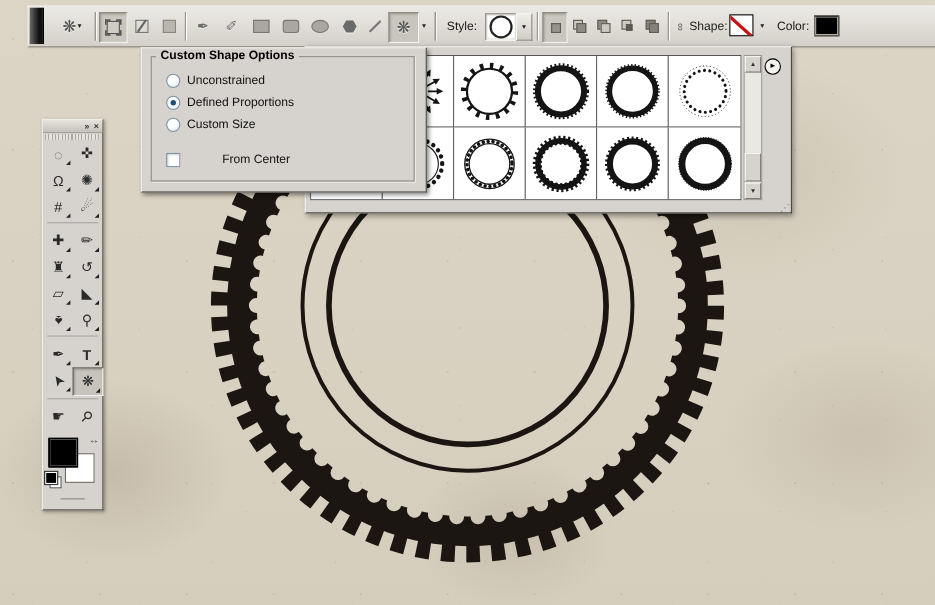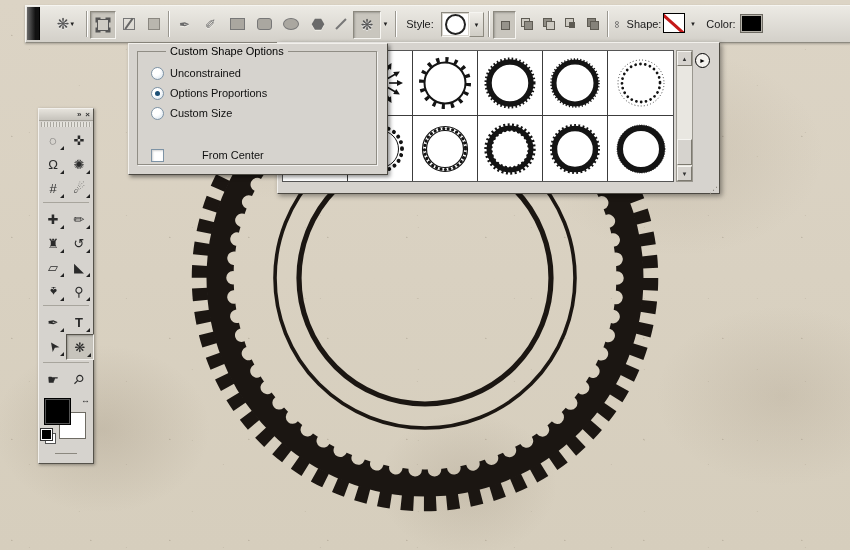--- a/index.html
+++ b/index.html
@@ -100,21 +100,21 @@
   .flyout{position:absolute;left:417px;top:10px;width:13px;height:13px;border:1.5px solid #000;border-radius:50%;background:#f4f2ee;
     display:flex;align-items:center;justify-content:center;font-size:7px;color:#000;cursor:pointer;}
   .pgrip{position:absolute;right:1px;bottom:-2px;font-size:9px;color:#8b887f;}
 
   
   .cso{position:absolute;left:128px;top:43px;width:258px;height:130px;z-index:8;
     background:#d6d3ce;border:1px solid;border-color:#f2f0ec #4c4942 #4c4942 #f2f0ec;
     box-shadow:2px 2px 4px rgba(0,0,0,.45);}
   .cso fieldset{position:absolute;left:8px;top:1px;width:238px;height:118px;margin:0;padding:0;
     border:1px solid #908d85;box-shadow:1px 1px 0 rgba(255,255,255,.7);}
-  .cso legend{font-weight:normal;font-size:11px;margin-left:28px;padding:0 4px;color:#000;}
+  .cso legend{font-weight:bold;font-size:11px;margin-left:4px;padding:0 4px;color:#000;}
   .optrow{position:absolute;left:22px;height:14px;display:flex;align-items:center;gap:6px;}
   .radio{width:11px;height:11px;border-radius:50%;border:1px solid #7e93a5;background:radial-gradient(circle at 35% 30%,#fff 40%,#cfdde8);position:relative;flex:0 0 auto;}
   .radio.sel::after{content:"";position:absolute;left:3px;top:3px;width:5px;height:5px;border-radius:50%;background:#1d5076;}
   .checkbox{width:11px;height:11px;border:1px solid #7e93a5;background:#fff;box-shadow:inset 1px 1px 2px rgba(0,0,0,.18);flex:0 0 auto;}
   .dimlabel{color:#9b988f;}
   .dimfield{width:60px;height:13px;background:#f0efec;border:1px solid #a9a69e;box-shadow:inset 1px 1px 2px rgba(0,0,0,.15);}
 </style>
 </head>
 <body>
 
@@ -429,25 +429,25 @@
   <div class="cso">
     <fieldset>
       <legend>Custom Shape Options</legend>
     </fieldset>
     <div class="optrow" style="top:22px;">
       <span class="radio"></span>
       <span>Unconstrained</span>
     </div>
     <div class="optrow" style="top:42px;">
       <span class="radio sel"></span>
-      <span>Options Proportions</span>
+      <span>Defined Proportions</span>
     </div>
     <div class="optrow" style="top:62px;">
       <span class="radio"></span>
       <span>Custom Size</span>
     </div>
-    <div class="optrow" style="top:104px;gap:38px;">
+    <div class="optrow" style="top:94px;gap:38px;">
       <span class="checkbox"></span>
       <span>From Center</span>
     </div>
   </div>
 
 </div>
 
 </body></html>

